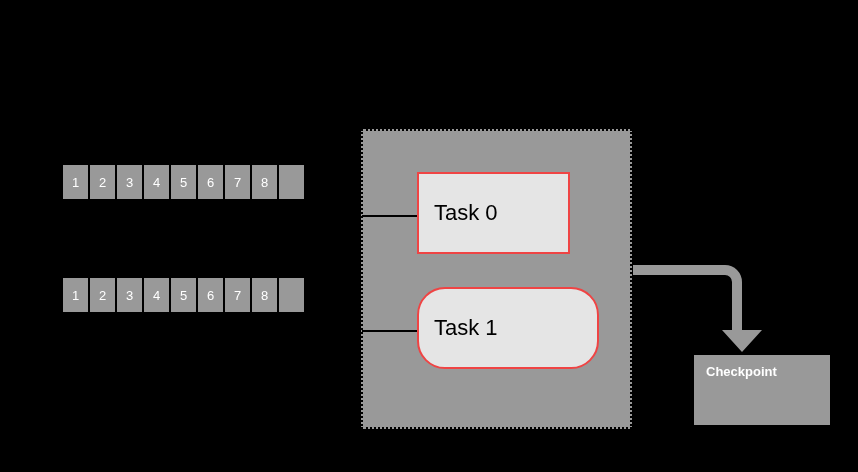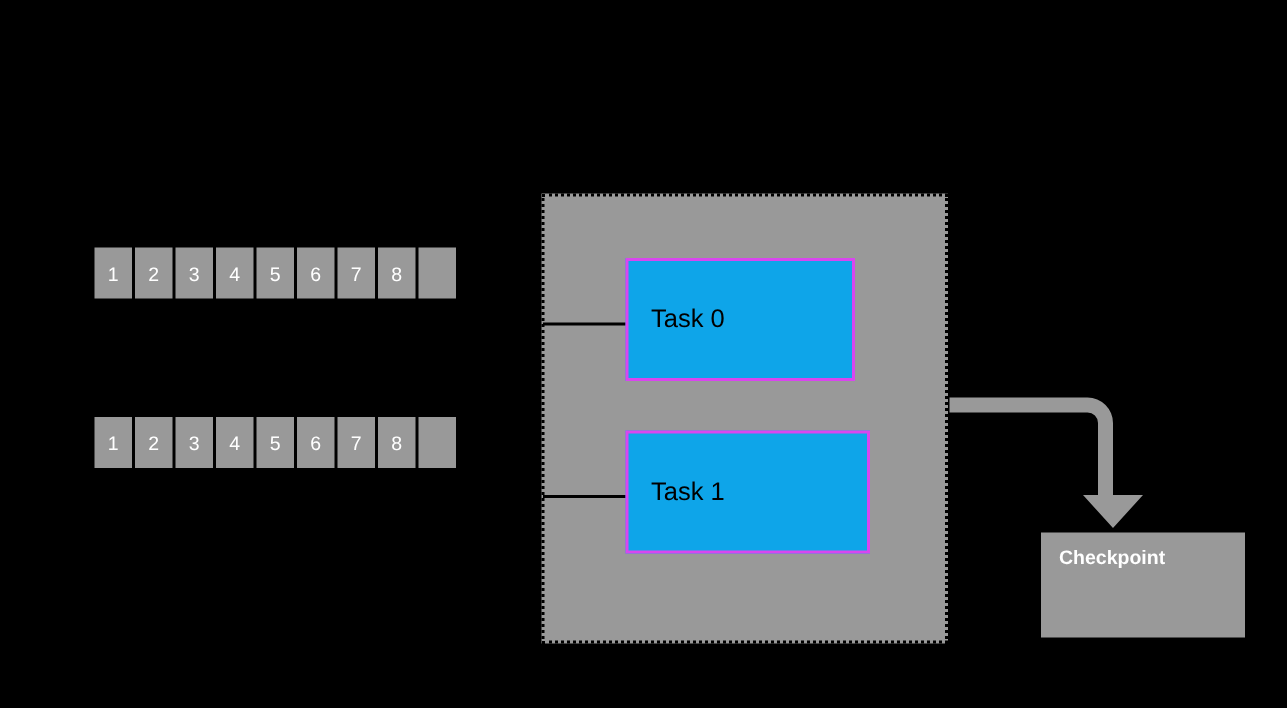--- a/index.html
+++ b/index.html
@@ -43,27 +43,27 @@
   .tm-container {
     position: absolute;
     background: #999999;
     border: 2px dotted #000000;
     box-sizing: border-box;
   }
 
   
   .task-box {
     position: absolute;
-    background: #0ea5e9;
-    border: 2px solid #d946ef;
+    background: #e5e5e5;
+    border: 2px solid #ef4444;
     box-sizing: border-box;
     display: flex;
     align-items: center;
     color: #000000;
-    font-size: 17px;
+    font-size: 22px;
   }
   .task-box .task-label {
     padding-left: 15px;
   }
 
   
   .connector {
     position: absolute;
     background: #000000;
     height: 2px;
@@ -131,21 +131,21 @@
   <div class="tm-container" style="left:361px; top:129px; width:271px; height:300px;">
   </div>
 
   <div class="connector" style="left:362px; top:215px; width:56px;"></div>
   <div class="connector" style="left:362px; top:330px; width:56px;"></div>
 
   <div class="task-box" style="left:417px; top:172px; width:153px; height:82px;">
     <span class="task-label">Task 0</span>
   </div>
 
-  <div class="task-box" style="left:417px; top:287px; width:163px; height:82px;">
+  <div class="task-box" style="left:417px; top:287px; width:182px; height:82px;border-radius:28px;">
     <span class="task-label">Task 1</span>
   </div>
 
   <svg class="arrow-svg" viewBox="0 0 150 105">
     <path d="M 8 10
              L 100 10
              A 17 17 0 0 1 117 27
              L 117 75
              L 137 75
              L 117 97

